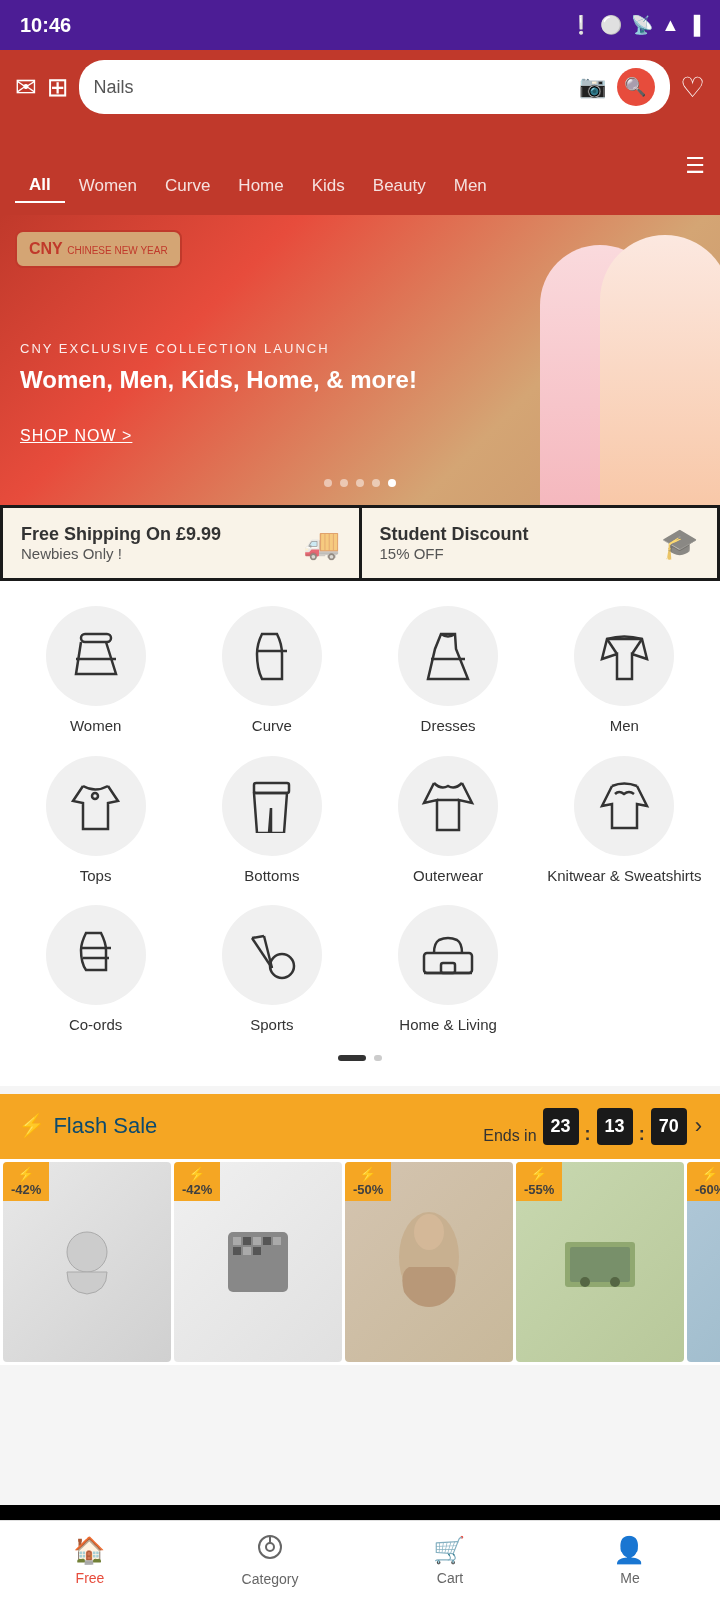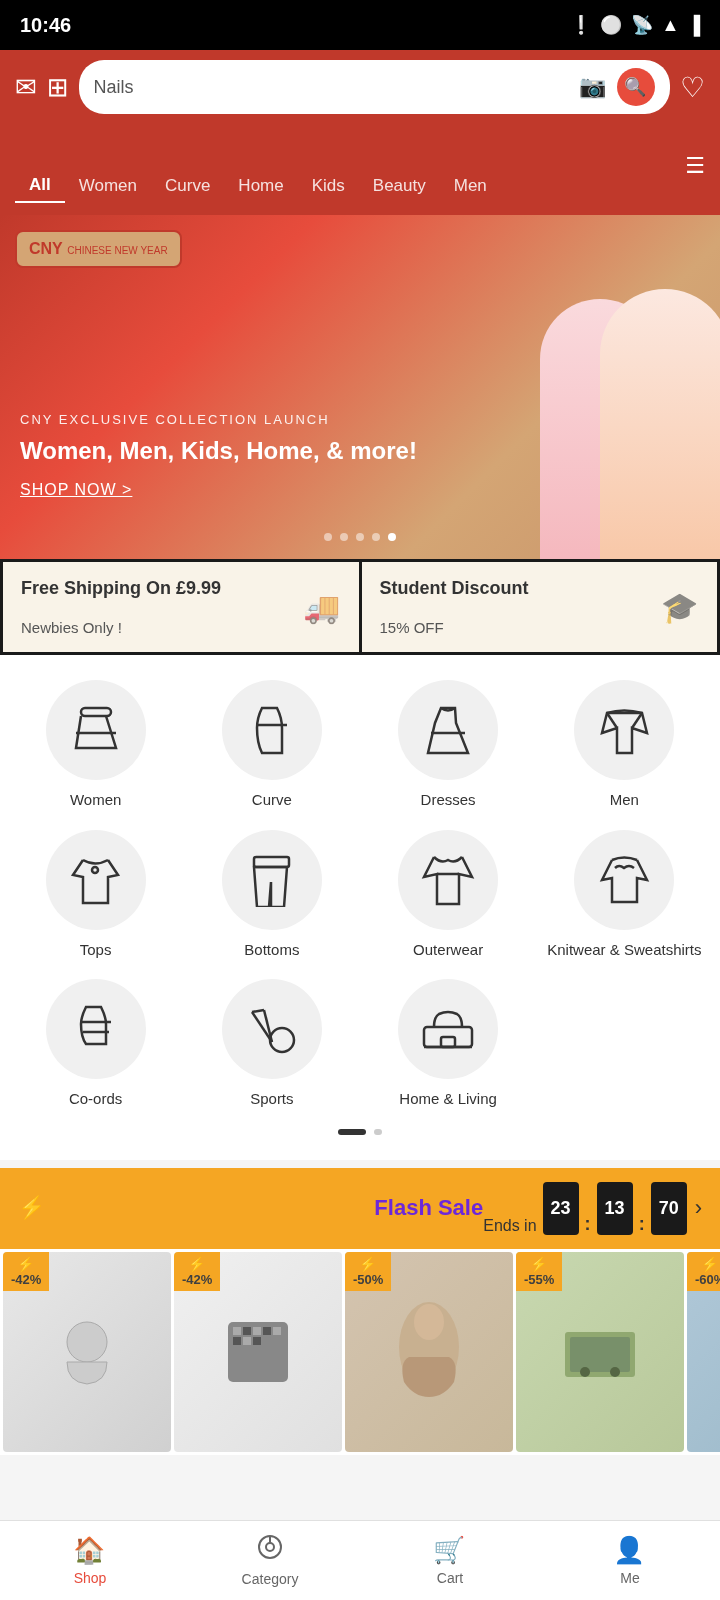--- a/index.html
+++ b/index.html
@@ -7,21 +7,21 @@
     body {
       width: 720px;
       min-height: 1600px;
       font-family: -apple-system, BlinkMacSystemFont, 'Segoe UI', Arial, sans-serif;
       background: #f5f5f5;
       overflow-x: hidden;
     }
 
     
     .status-bar {
-      background: #000000;
+      background: #4c1d95;
       color: white;
       display: flex;
       justify-content: space-between;
       align-items: center;
       padding: 8px 20px;
       height: 50px;
     }
     .status-time { font-size: 20px; font-weight: bold; }
     .status-icons { display: flex; align-items: center; gap: 8px; font-size: 18px; }
 
@@ -87,21 +87,21 @@
       margin-left: auto;
       color: white;
       font-size: 22px;
       cursor: pointer;
     }
 
     
     .banner {
       background: linear-gradient(135deg, #c0392b 0%, #e74c3c 30%, #d4a574 70%, #c8956a 100%);
       position: relative;
-      height: 344px;
+      height: 290px;
       overflow: hidden;
       display: flex;
       align-items: center;
     }
     .cny-badge {
       position: absolute;
       top: 15px;
       left: 15px;
       background: #d4a574;
       border: 2px solid #c0392b;
@@ -110,21 +110,21 @@
       text-align: center;
     }
     .cny-badge-text { color: #c0392b; font-weight: bold; font-size: 16px; }
     .cny-badge-sub { color: #c0392b; font-size: 10px; }
     .banner-content {
       position: absolute;
       left: 20px;
       bottom: 60px;
     }
     .banner-subtitle { color: rgba(255,255,255,0.9); font-size: 13px; letter-spacing: 2px; text-transform: uppercase; margin-bottom: 8px; }
-    .banner-title { color: white; font-size: 24px; font-weight: bold; line-height: 1.3; margin-bottom: 15px; }
+    .banner-title { color: white; font-size: 24px; font-weight: bold; line-height: 1.3; margin-bottom: 32px; }
     .banner-cta {
       color: white;
       font-size: 16px;
       text-decoration: underline;
       letter-spacing: 1px;
       cursor: pointer;
     }
     .banner-people {
       position: absolute;
       right: 0;
@@ -156,21 +156,21 @@
     .promo-card {
       flex: 1;
       background: #f9f3e8;
       padding: 16px 18px;
       display: flex;
       justify-content: space-between;
       align-items: center;
       cursor: pointer;
     }
     .promo-card-left {}
-    .promo-title { font-size: 18px; font-weight: bold; color: #333; margin-bottom: 20px; }
+    .promo-title { font-size: 18px; font-weight: bold; color: #333; margin-bottom: 0; }
     .promo-sub { font-size: 15px; color: #555; }
     .promo-icon { font-size: 30px; color: #555; opacity: 0.6; }
 
     
     .category-section {
       background: white;
       padding: 20px 10px;
     }
     .category-grid {
       display: grid;
@@ -219,27 +219,27 @@
       background: white;
       margin-top: 8px;
     }
     .flash-sale-header {
       background: #f5a623;
       display: flex;
       align-items: center;
       padding: 14px 18px;
     }
     .flash-icon { font-size: 22px; margin-right: 8px; }
-    .flash-title { font-size: 22px; font-weight: bold; color: #6d28d9; flex: 1; text-align: right; }
+    .flash-title { font-size: 22px; font-weight: normal; color: #0c4a6e; flex: 1; }
     .flash-timer-section { display: flex; align-items: flex-end; gap: 6px; }
     .flash-ends { font-size: 16px; color: #333; }
     .timer-block {
       background: #1a1a1a;
       color: white;
-      padding: 16px 8px;
+      padding: 8px 8px;
       border-radius: 4px;
       font-size: 18px;
       font-weight: bold;
     }
     .timer-sep { color: #333; font-size: 18px; font-weight: bold; }
     .flash-arrow { font-size: 22px; color: #333; margin-left: 8px; cursor: pointer; }
 
     
     .flash-items {
       display: flex;
@@ -616,21 +616,21 @@
       </div>
     </div>
   </div>
 </div>
 
 <div class="bottom-space"></div>
 
 <div class="bottom-nav">
   <div class="nav-item">
     <span class="nav-item-icon active-nav">🏠</span>
-    <span class="nav-item-label active-nav">Shop</span>
+    <span class="nav-item-label active-nav">Free</span>
   </div>
   <div class="nav-item">
     <span class="nav-item-icon">
       <svg width="26" height="26" viewBox="0 0 26 26" fill="none" stroke="#666" stroke-width="2">
         <circle cx="13" cy="13" r="11"></circle>
         <circle cx="13" cy="13" r="4"></circle>
         <line x1="13" y1="2" x2="13" y2="9"></line>
       </svg>
     </span>
     <span class="nav-item-label">Category</span>

